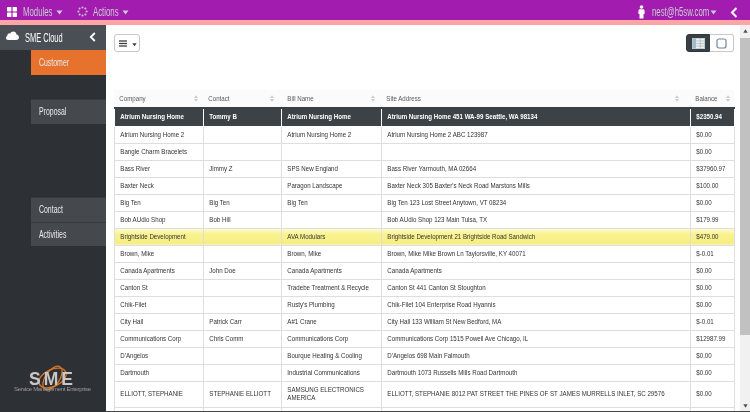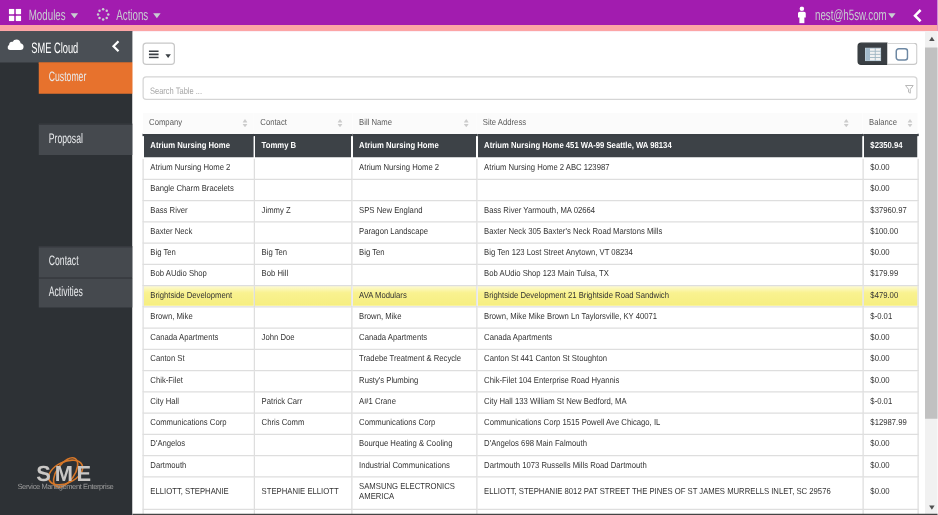--- a/index.html
+++ b/index.html
@@ -163,26 +163,20 @@
             <path d="M8.2 0.5 V10.5"></path>
           </g>
         </svg>
       </div>
     <div class="b2">
         <svg style="position:absolute;left:6px;top:3px" width="11" height="11" viewBox="0 0 11 11">
           <rect x="1" y="1" width="9" height="9" rx="2" fill="none" stroke="#6d88a3" stroke-width="1.2"></rect>
         </svg>
       </div>
   </div>
-  <div id="search">
-      <span class="ph">Search Table ...</span>
-    <svg style="position:absolute;left:609px;top:6px" width="7" height="7" viewBox="0 0 7 7">
-        <path d="M0.4 0.4 H6.6 L4.2 3.4 V6.6 L2.8 5.7 V3.4 Z" fill="none" stroke="#b8b8b8" stroke-width="0.8"></path>
-      </svg>
-  </div>
   <table id="tbl">
     <colgroup>
         <col class="c1">
         <col class="c2">
         <col class="c3">
         <col class="c4">
         <col class="c5">
       </colgroup>
     <thead>
         <tr>

